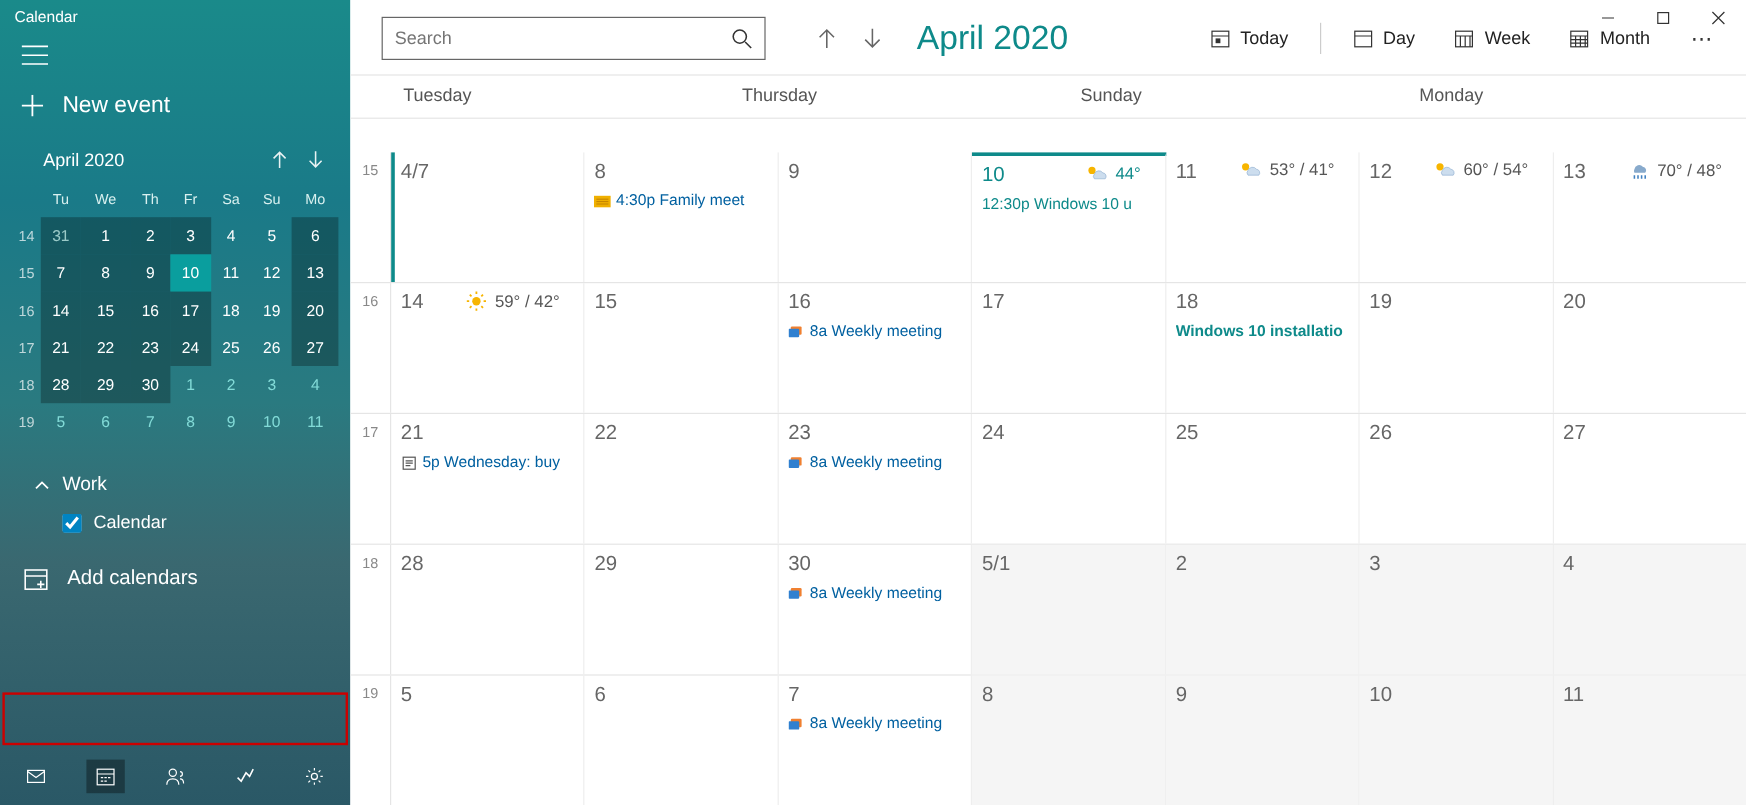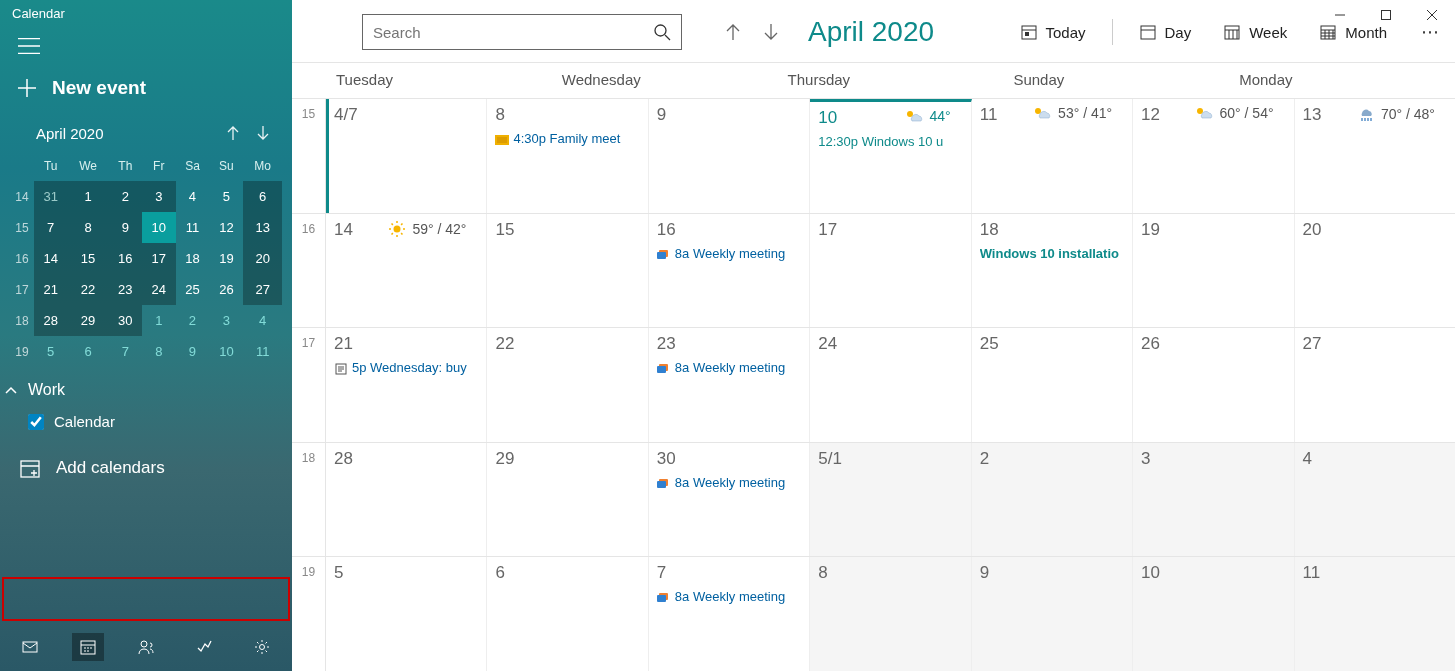--- a/index.html
+++ b/index.html
@@ -1,60 +1,60 @@
 <!DOCTYPE html>
 <html><head>
 <meta charset="utf-8">
 <style>
 * { margin: 0; padding: 0; box-sizing: border-box; font-family: "Segoe UI", Arial, sans-serif; }
 body { width: 1455px; height: 671px; overflow: hidden; display: flex; }
 .sidebar { width: 292px; height: 671px; background: linear-gradient(180deg, #1a8a8a 0%, #1a7a88 25%, #2a7a80 50%, #3a6870 70%, #2a5866 100%); color: #fff; display: flex; flex-direction: column; position: relative; }
 .sidebar-title { font-size: 13px; padding: 6px 10px 6px 12px; font-weight: 400; }
 .hamburger { padding: 10px 18px 8px; }
 .hamburger svg { width: 22px; height: 18px; }
-.new-event { display: flex; align-items: center; gap: 16px; padding: 14px 18px 18px; font-size: 19px; font-weight: bold; }
+.new-event { display: flex; align-items: center; gap: 16px; padding: 14px 18px 18px; font-size: 19px; }
 .mini-cal-header { display: flex; align-items: center; padding: 4px 14px 8px 36px; }
 .mini-cal-header .title { font-size: 15px; flex: 1; }
 .mini-cal-header .arrow { padding: 4px 8px; opacity: .9; }
 .mini-cal { padding: 0 10px; }
 .mini-cal table { width: 100%; border-collapse: collapse; }
 .mini-cal th { font-size: 12px; font-weight: 400; color: #d8f0ef; padding: 6px 0 8px; text-align: center; }
 .mini-cal td { text-align: center; font-size: 13px; padding: 0; position: relative; }
 .mini-cal td .cell { padding: 8px 0; display: block; }
 .mini-cal .wk { font-size: 12px; color: rgba(255,255,255,.7); width: 24px; }
 .mini-cal .other { color: rgba(200,240,235,.75); }
 .mini-cal .shade { background: rgba(0,0,0,.28); }
 .mini-cal .today { background: #0a9e9e; }
 .mini-cal .currmonth { color: #fff; }
 .mini-cal .nextmonth { color: rgba(140,230,225,.9); }
-.accounts { margin-top: 8px; padding-left:0; }
+.accounts { margin-top: 22px; padding-left:24px; }
 .acc-header { display: flex; align-items: center; gap: 10px; padding: 6px 4px; font-size: 16px; }
 .acc-item { display: flex; align-items: center; gap: 10px; padding: 8px 4px 8px 28px; font-size: 15px; }
 .acc-item input { width: 16px; height: 16px; accent-color: #0084c2; }
 .add-calendars { display: flex; align-items: center; gap: 16px; padding: 10px 16px; font-size: 17px; margin: 10px 4px 4px; }
 .highlight-box { border: 2px solid #c00; position: absolute; left: 2px; right: 2px; bottom: 50px; height: 44px; pointer-events: none; }
 .bottom-icons { margin-top: auto; display: flex; justify-content: space-between; padding: 8px 14px 10px; }
 .bottom-icons .bi { padding: 6px 8px; }
 .bottom-icons .bi.active { background: rgba(0,0,0,.35); }
 
 .main { flex: 1; background: #fff; color: #333; position: relative; display: flex; flex-direction: column; }
 .win-controls { position: absolute; top: 0; right: 0; display: flex; }
 .win-controls div { width: 46px; height: 30px; display: flex; align-items: center; justify-content: center; }
-.toolbar { display: flex; align-items: center; padding: 14px 2px 12px 26px; gap: 12px; margin-left: 44px; }
+.toolbar { display: flex; align-items: center; padding: 14px 14px 12px 26px; gap: 12px; }
 .searchbox { width: 320px; height: 36px; border: 1px solid #666; display: flex; align-items: center; padding: 0 10px; }
 .searchbox input { flex: 1; border: none; outline: none; font-size: 15px; color: #666; }
 .nav-arrows { display: flex; gap: 8px; margin-left: 24px; }
 .nav-arrows span { padding: 4px 6px; color: #666; }
 .month-title { color: #0e8a8a; font-size: 28px; font-weight: 300; margin-left: 10px; }
 .tool-spacer { flex: 1; }
 .tool-btn { display: flex; align-items: center; gap: 8px; padding: 4px 10px; font-size: 15px; color: #222; }
 .tool-sep { width: 1px; height: 26px; background: #ccc; margin: 0 4px; }
 .ellipsis { padding: 0 12px; font-size: 18px; letter-spacing: 2px; }
 
-.grid-wrapper { flex: 1; display: flex; flex-direction: column; border-top: 1px solid #e5e5e5; }
+.grid-wrapper { flex: 1; display: flex; flex-direction: column; border-top: 1px solid #e5e5e5; gap: 28px; }
 .day-headers { display: flex; padding-left: 34px; border-bottom: 1px solid #e5e5e5; }
 .day-headers .dh { flex: 1; padding: 8px 10px 10px; font-size: 15px; color: #555; }
 .grid-body { flex: 1; display: flex; flex-direction: column; }
 .week-row { flex: 1; display: flex; border-bottom: 1px solid #e5e5e5; position: relative; min-height: 0; }
 .week-row:last-child { border-bottom: none; }
 .wknum { width: 34px; text-align: center; padding-top: 8px; font-size: 12px; color: #888; border-right: 1px solid #e5e5e5; }
 .day-cell { flex: 1; border-right: 1px solid #eee; padding: 6px 8px; position: relative; overflow: hidden; }
 .day-cell:last-child { border-right: none; }
 .day-cell.weekend-next { background: #f5f5f5; }
 .day-cell .date { font-size: 17px; color: #666; }
@@ -378,21 +378,20 @@
           <rect x="2" y="3" width="14" height="13" stroke="#333" fill="none"></rect>
           <path d="M2 7h14M2 10h14M2 13h14M6 7v9M10 7v9M14 7v9" stroke="#333"></path>
         </svg>
       <span>Month</span>
     </div>
     <div class="ellipsis">⋯</div>
   </div>
   <div class="grid-wrapper">
     <div class="day-headers" id="day-headers">
         <div class="dh">Tuesday</div>
-        <div class="dh">Wednesday</div>
         <div class="dh">Thursday</div>
         <div class="dh">Sunday</div>
         <div class="dh">Monday</div>
       </div>
     <div class="grid-body" id="grid-body">
         <div class="week-row">
           <div class="cur-col-marker"></div>
           <div class="wknum">15</div>
           <div class="day-cell">
             <div class="date">4/7</div>

